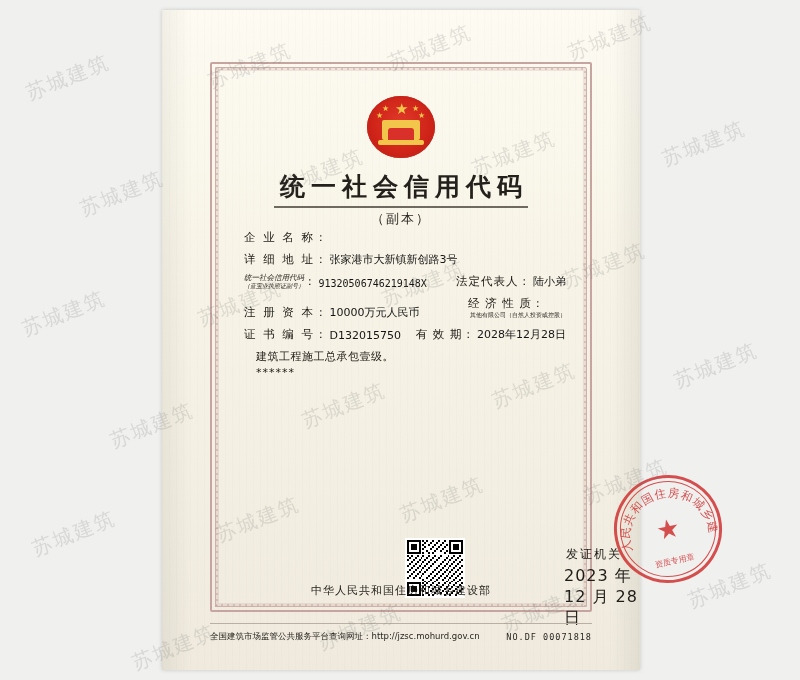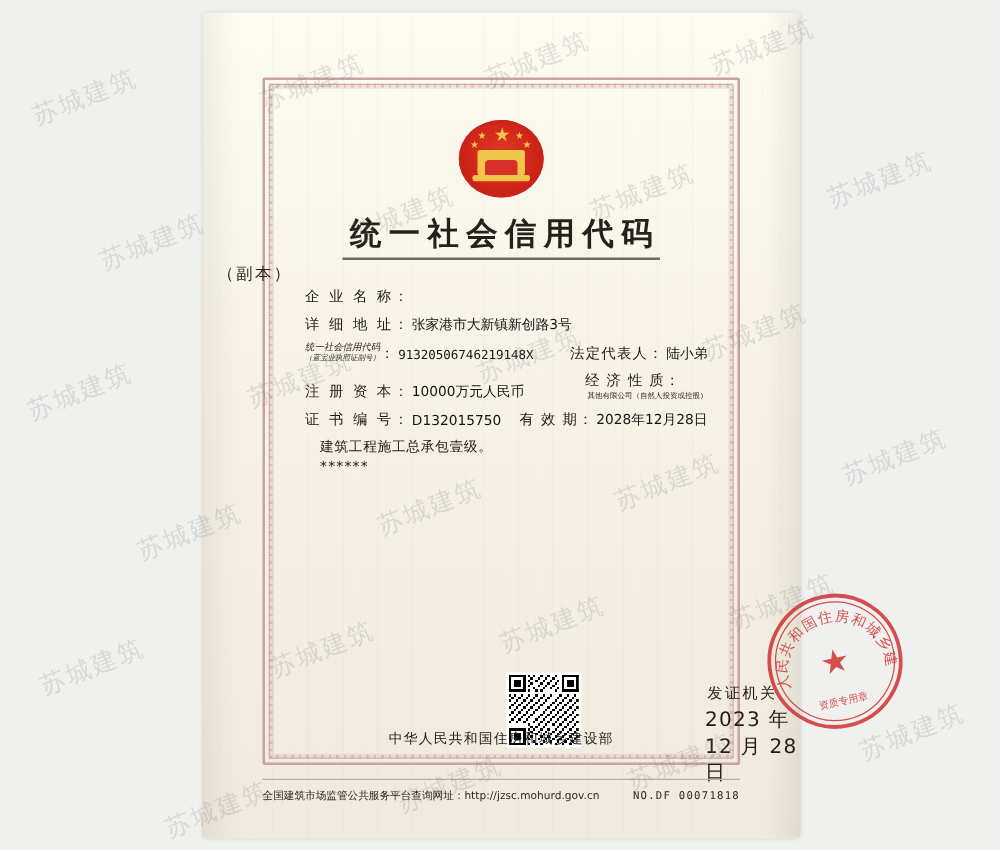--- a/index.html
+++ b/index.html
@@ -146,23 +146,23 @@
   .title-underline {
     position: absolute;
     left: 112px;
     right: 112px;
     top: 196px;
     height: 2px;
     background: #6f6a60;
   }
   .subtitle {
     position: absolute;
-    left: 12px; right: 0;
+    left: 0; right: 0;
     top: 200px;
-    text-align: left;
+    text-align: center;
     font-family: "DejaVu Sans", sans-serif;
     font-size: 13px;
     letter-spacing: 2px;
     color: #2b2722;
   }
 
   
   .fields {
     position: absolute;
     left: 82px;

